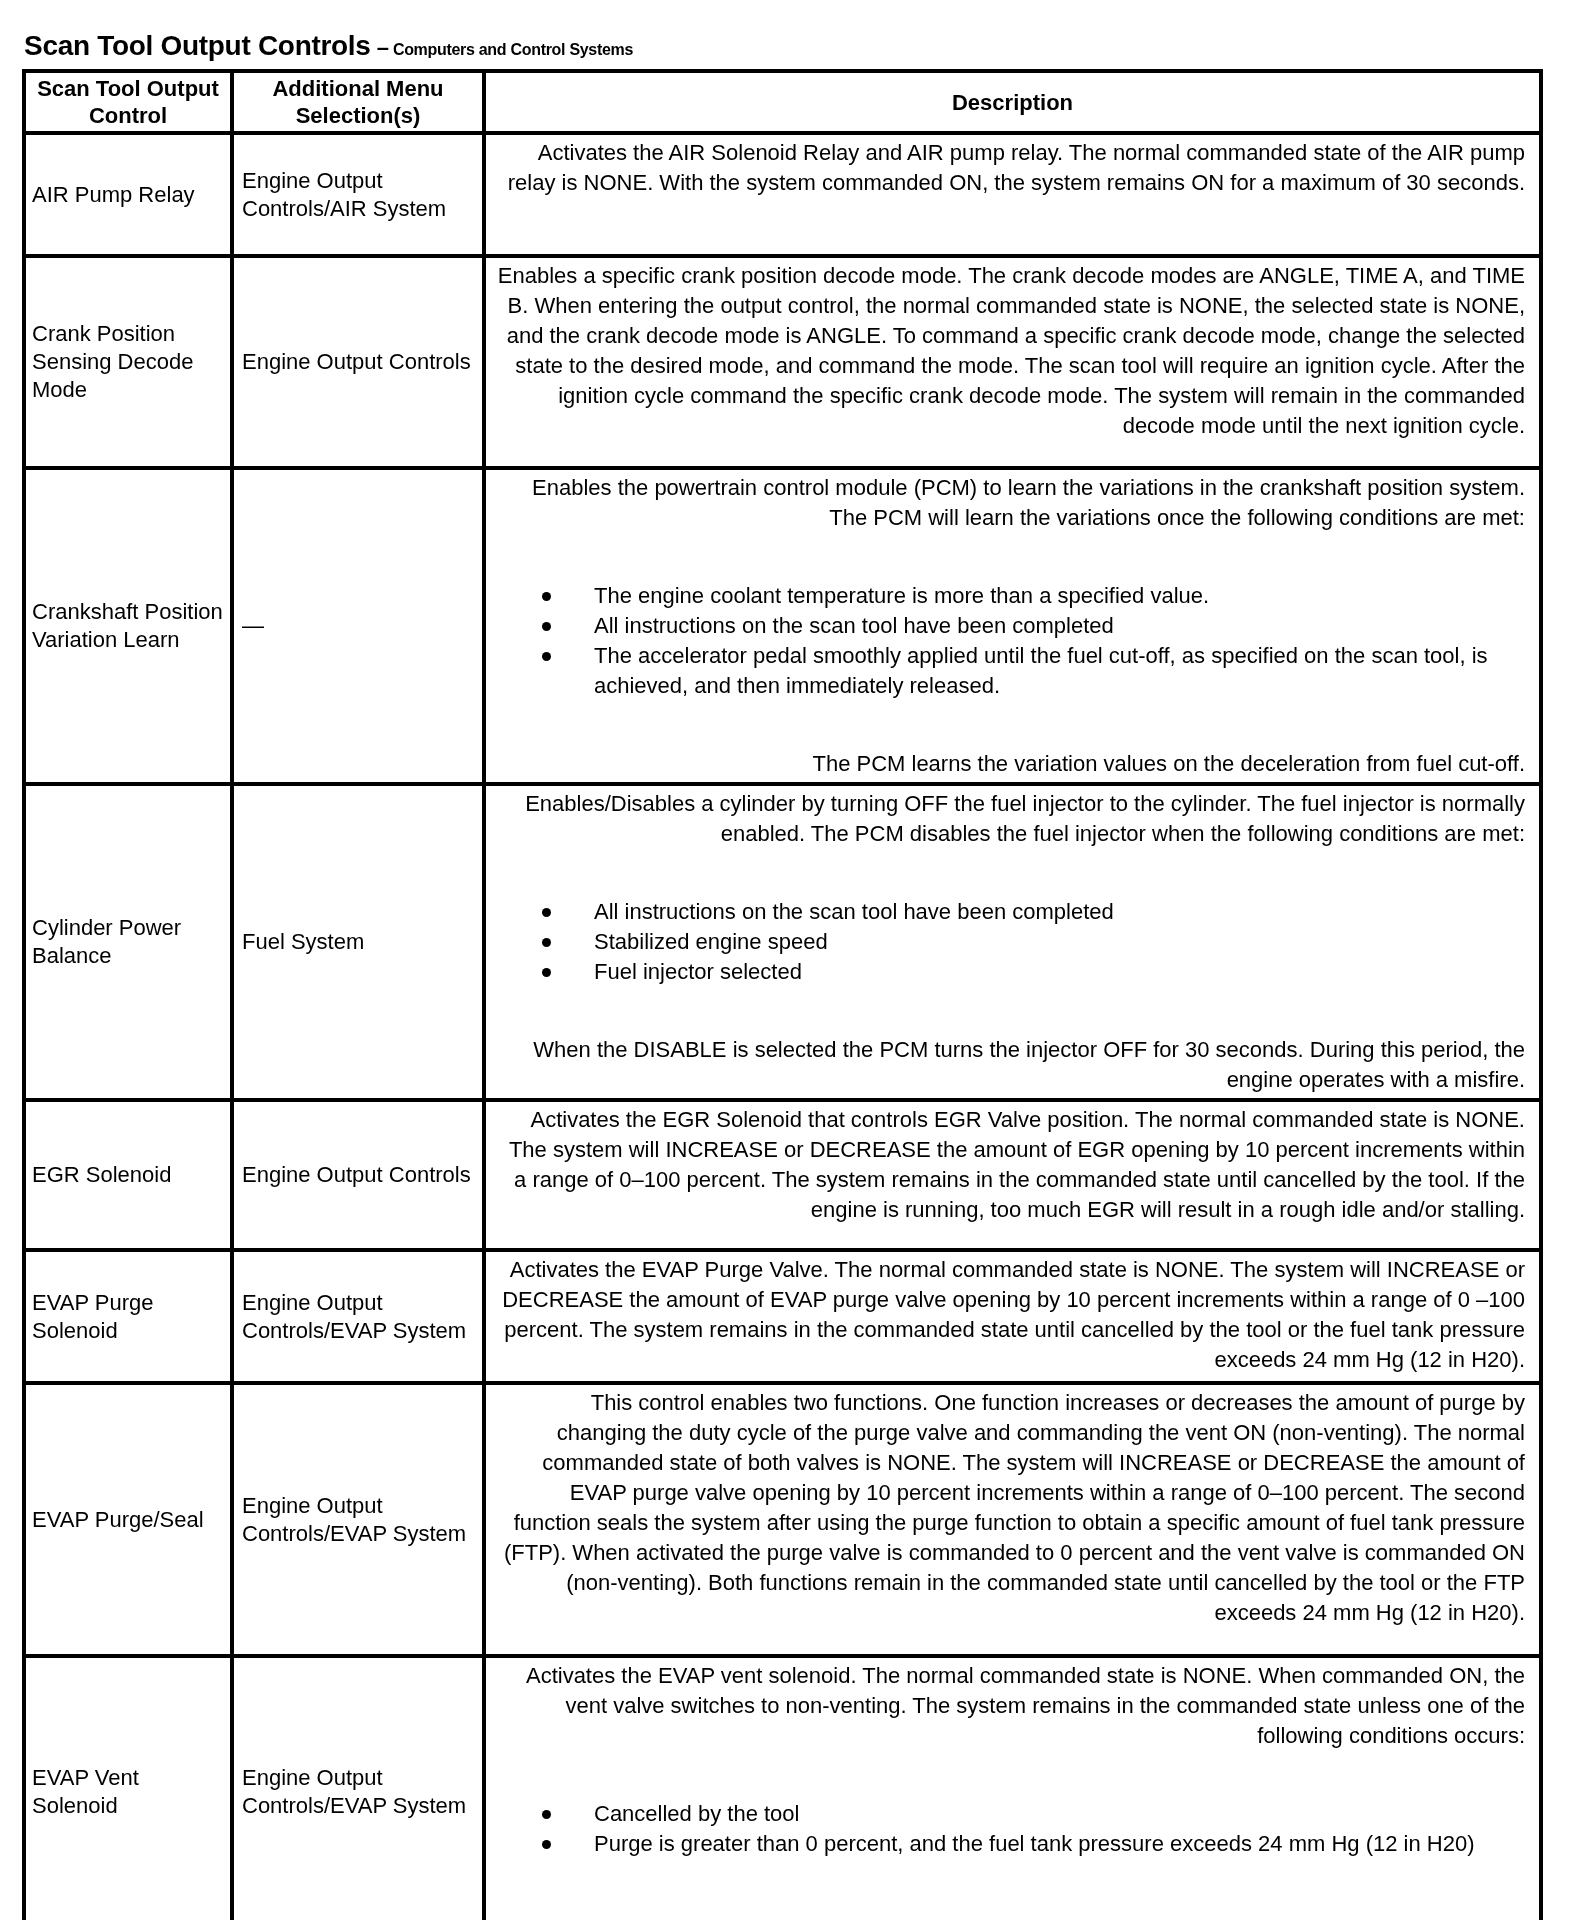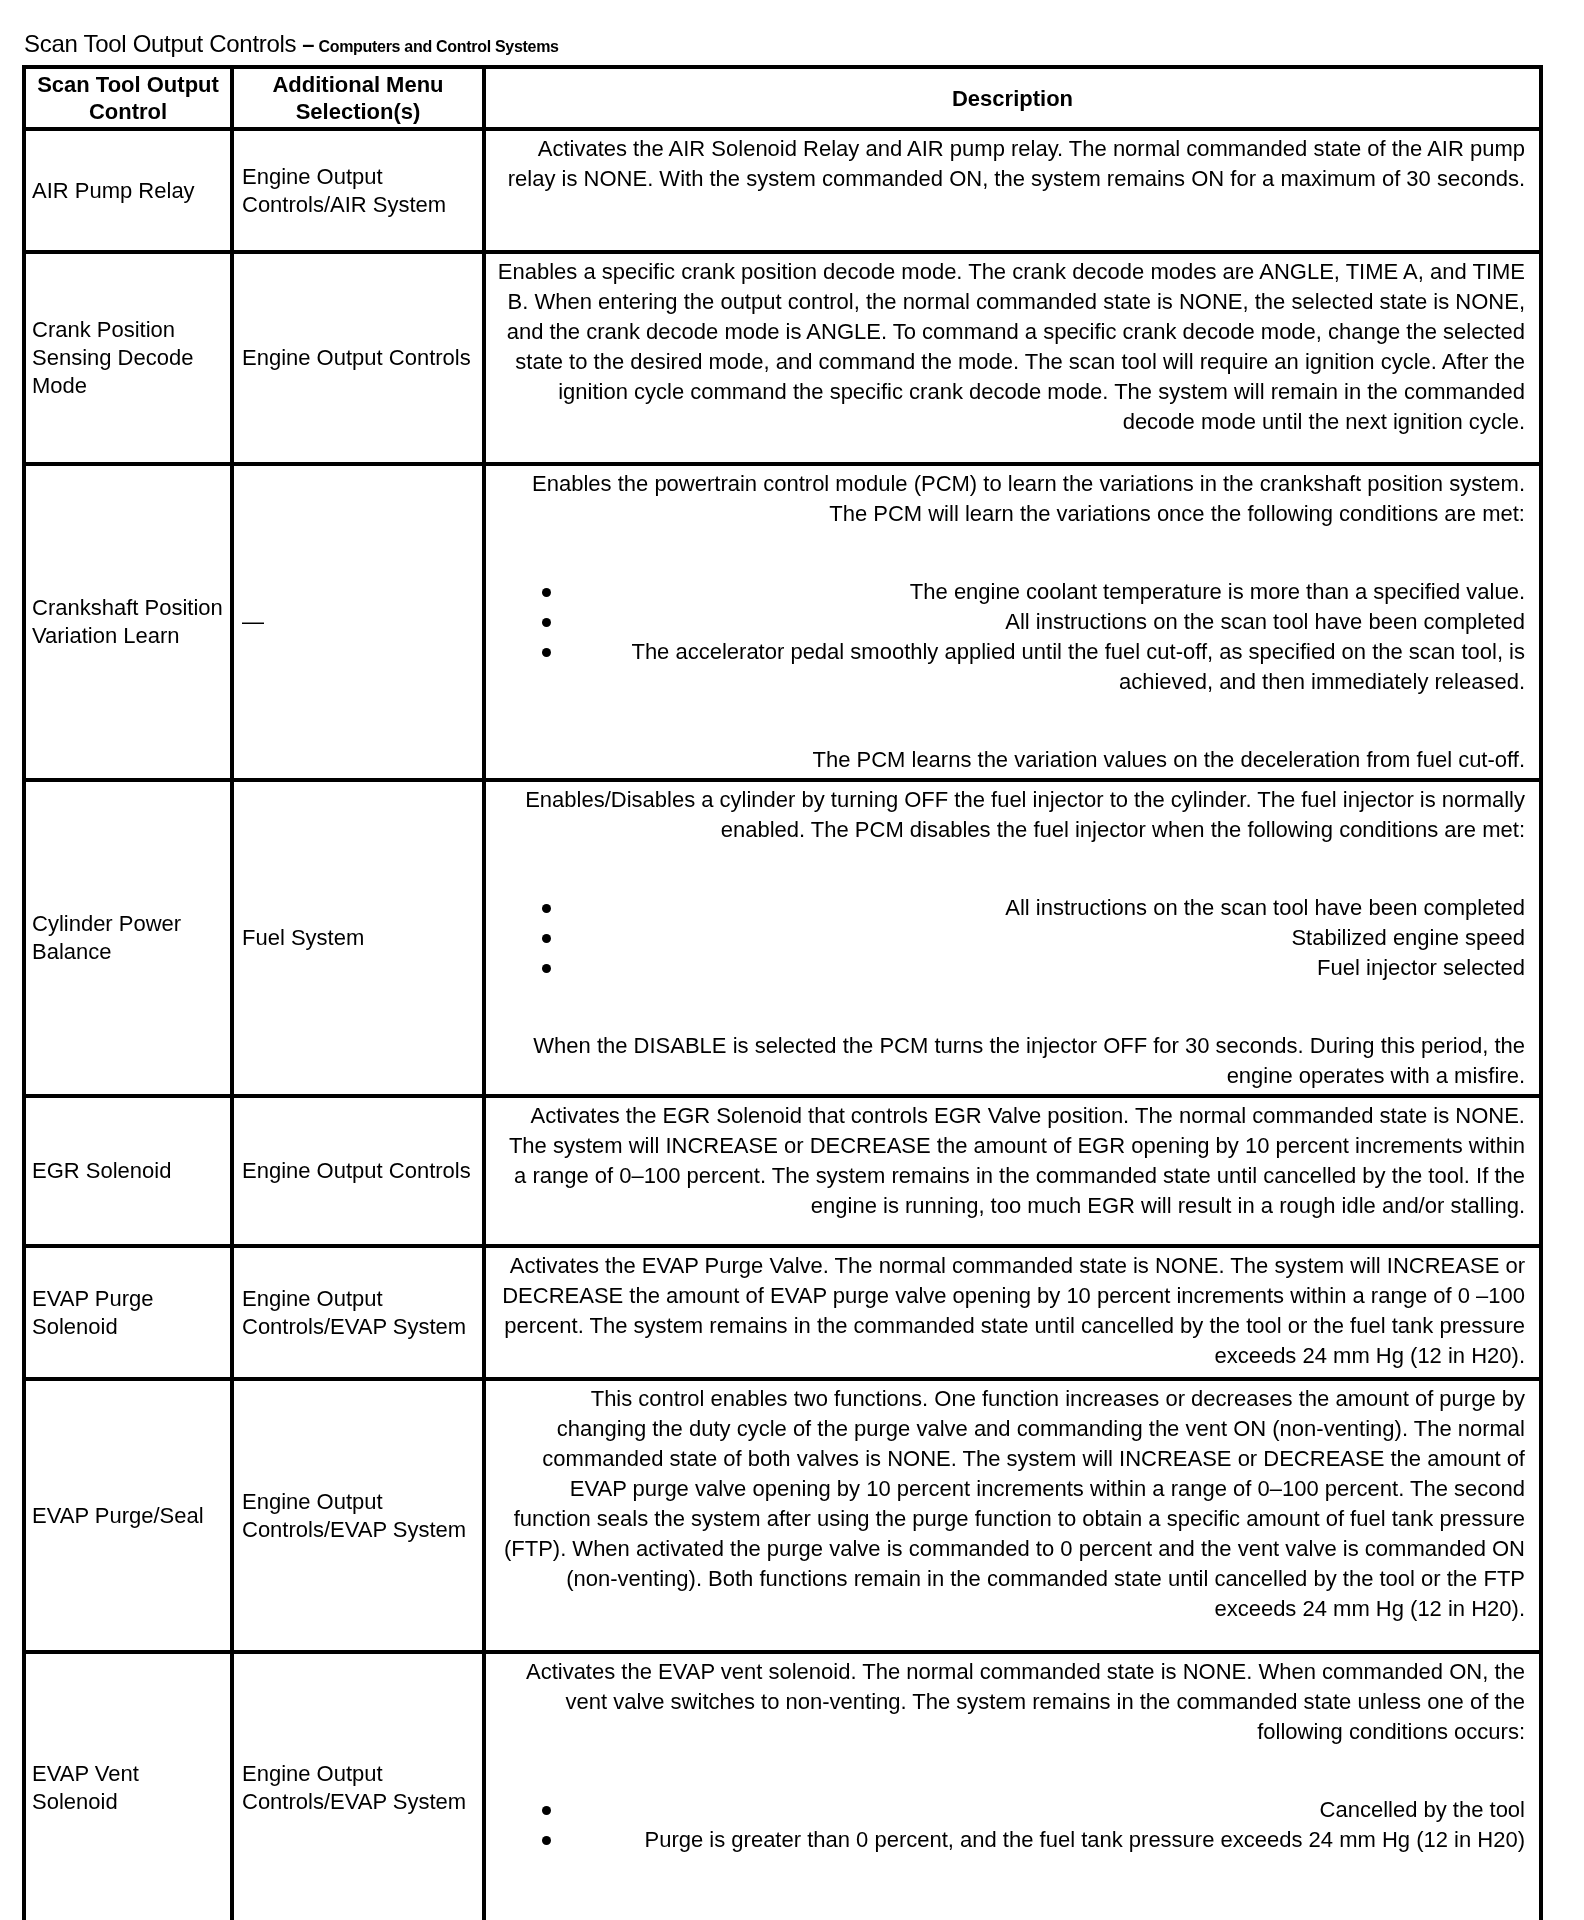--- a/index.html
+++ b/index.html
@@ -12,22 +12,22 @@
   body {
     width: 1584px;
     min-height: 1920px;
     padding: 30px 41px 20px 22px;
   }
   .doc-title {
     margin: 0 0 7px 2px;
     white-space: nowrap;
   }
   .doc-title .t-main {
-    font-size: 24px;
-    font-weight: normal;
+    font-size: 28px;
+    font-weight: bold;
     letter-spacing: -0.3px;
   }
   .doc-title .t-dash {
     font-size: 22px;
     font-weight: bold;
     margin: 0 4px 0 6px;
   }
   .doc-title .t-sub {
     font-size: 16px;
     font-weight: bold;
@@ -65,21 +65,20 @@
   }
   td.desc-cell p.desc-p { margin: 0; text-align: right; }
   td.desc-cell ul.desc-bullets {
     list-style: none;
     margin: 48px 0;
     padding: 0 0 0 44px;
   }
   td.desc-cell ul.desc-bullets li {
     position: relative;
     padding-left: 54px;
-    text-align: right;
   }
   td.desc-cell ul.desc-bullets li::before {
     content: "";
     position: absolute;
     left: 2px;
     top: 11px;
     width: 9px;
     height: 9px;
     background: #000;
     border-radius: 50%;

